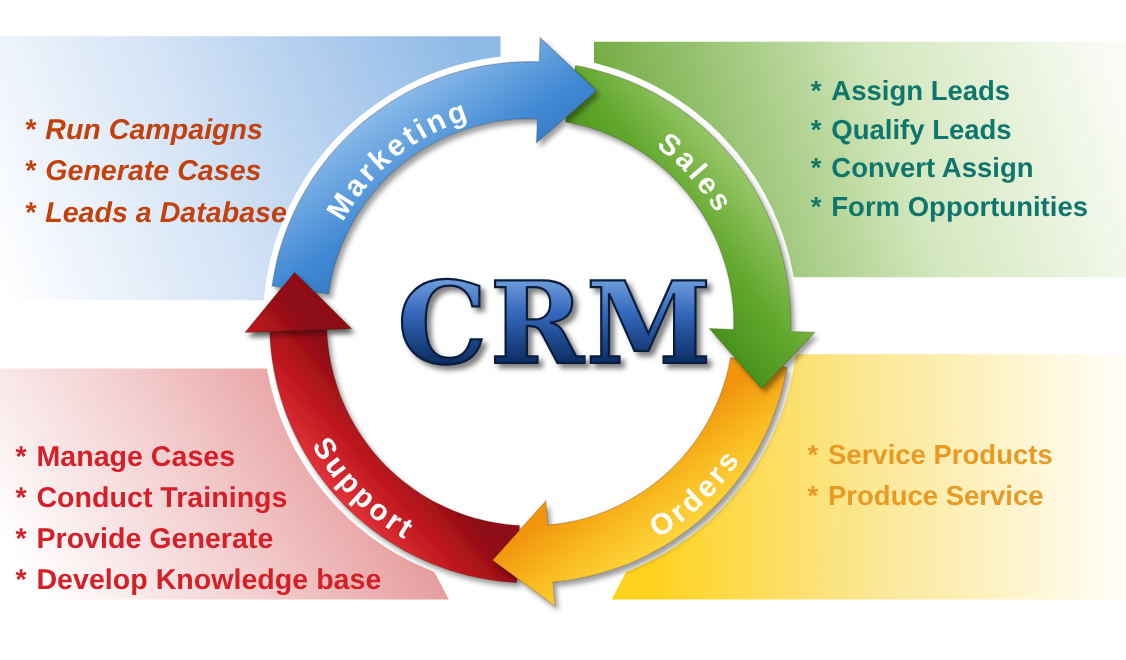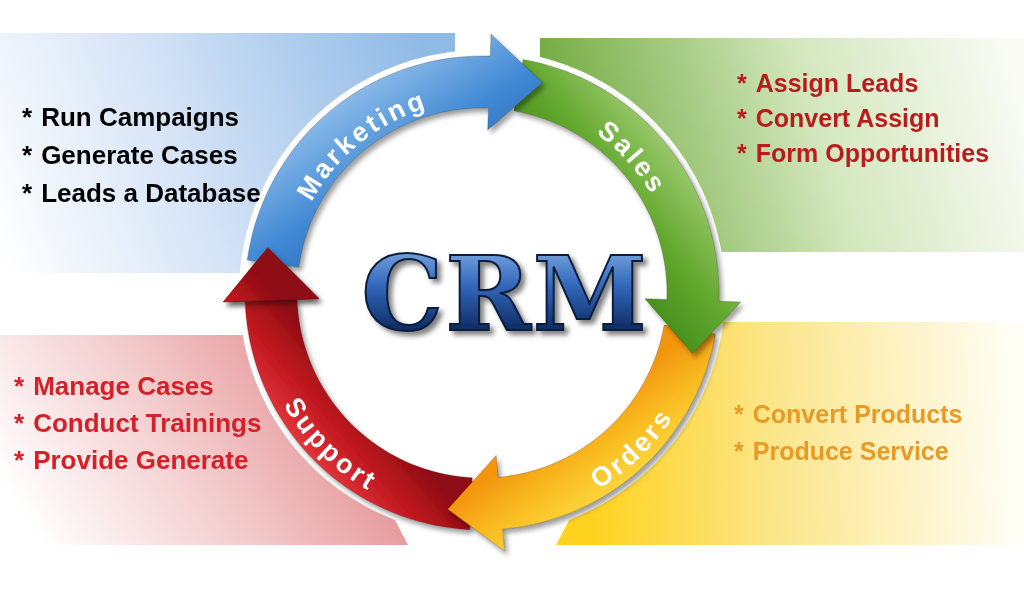--- a/index.html
+++ b/index.html
@@ -92,35 +92,37 @@
         <path d="M247.3,260.0L248.7,251.4L250.4,242.9L252.3,234.5L254.6,226.1L257.2,217.8L260.2,209.6L263.4,201.5L266.9,193.6L270.6,185.8L274.7,178.1L279.1,170.6L283.7,163.2L288.6,156.0L293.7,149.1L299.1,142.2L304.8,135.6L310.7,129.3L316.8,123.1L323.1,117.2L329.7,111.4L336.4,106.0L343.4,100.8L350.5,95.8L357.8,91.1L365.3,86.7L372.9,82.6L380.7,78.7L388.6,75.2L396.7,71.9L404.8,68.9L413.1,66.2L421.5,63.9L429.9,61.8L438.4,60.0L447.0,58.6L455.6,57.5L464.2,56.7L472.9,56.2L481.6,56.0L490.3,56.1L491.0,34.2L542.4,82.5L487.7,130.1L488.5,108.1L481.7,108.0L474.9,108.1L468.1,108.5L461.4,109.2L454.7,110.0L448.0,111.2L441.3,112.5L434.7,114.1L428.2,116.0L421.8,118.1L415.4,120.4L409.1,123.0L402.9,125.7L396.9,128.8L390.9,132.0L385.1,135.4L379.4,139.1L373.8,143.0L368.4,147.0L363.1,151.3L358.0,155.7L353.0,160.4L348.3,165.2L343.7,170.2L339.2,175.3L335.0,180.6L331.0,186.1L327.2,191.7L323.6,197.4L320.2,203.3L317.0,209.3L314.1,215.4L311.3,221.6L308.8,227.9L306.6,234.3L304.5,240.8L302.7,247.3L301.2,253.9L299.9,260.6L298.8,267.3Z" fill="url(#gBlue)" stroke="rgba(50,35,20,0.25)" stroke-width="1" filter="url(#fShadow)"></path>
         <path d="M223.2,302.0L267.8,247.5L319.1,298.7Z" fill="url(#gRed)" stroke="rgba(50,35,20,0.25)" stroke-width="1" filter="url(#fShadow)"></path>
         <text class="arc-label" font-size="27" fill="#ffffff" letter-spacing="3" text-anchor="middle"><textPath href="#tp-marketing" startOffset="50%">Marketing</textPath></text>
         <text class="arc-label" font-size="27" fill="#ffffff" letter-spacing="3" text-anchor="middle"><textPath href="#tp-sales" startOffset="50%">Sales</textPath></text>
         <text class="arc-label" font-size="27" fill="#ffffff" letter-spacing="3" text-anchor="middle"><textPath href="#tp-orders" startOffset="50%">Orders</textPath></text>
         <text class="arc-label" font-size="27" fill="#ffffff" letter-spacing="3" text-anchor="middle"><textPath href="#tp-support" startOffset="50%">Support</textPath></text>
         <text class="crm-label" x="505" y="330" font-size="103" letter-spacing="2" text-anchor="middle" fill="url(#gCrm)" stroke="#081c3a" stroke-width="2" filter="url(#fCrm)">CRM</text>
       </svg>
     </div>
 
-  <div class="qlist" id="list-marketing" style="color: #000000;">
+  <div class="qlist" id="list-marketing" style="color: #c2410c; font-style: italic;">
     <div class="li"><span class="b">*</span><span>Run Campaigns</span></div>
     <div class="li"><span class="b">*</span><span>Generate Cases</span></div>
     <div class="li"><span class="b">*</span><span>Leads a Database</span></div>
   </div>
 
-  <div class="qlist" id="list-sales" style="color: #b91c1c;">
+  <div class="qlist" id="list-sales" style="color: #0f766e;">
     <div class="li"><span class="b">*</span><span>Assign Leads</span></div>
+    <div class="li"><span class="b">*</span><span>Qualify Leads</span></div>
     <div class="li"><span class="b">*</span><span>Convert Assign</span></div>
     <div class="li"><span class="b">*</span><span>Form Opportunities</span></div>
   </div>
 
-  <div class="qlist" id="list-support" style="color: rgb(212, 32, 40);">
+  <div class="qlist" id="list-support" style="color: rgb(212, 32, 40); margin-top: 29px;">
     <div class="li"><span class="b">*</span><span>Manage Cases</span></div>
     <div class="li"><span class="b">*</span><span>Conduct Trainings</span></div>
     <div class="li"><span class="b">*</span><span>Provide Generate</span></div>
+    <div class="li"><span class="b">*</span><span>Develop Knowledge base</span></div>
   </div>
 
   <div class="qlist" id="list-orders" style="color: rgb(231, 154, 37);">
-    <div class="li"><span class="b">*</span><span>Convert Products</span></div>
+    <div class="li"><span class="b">*</span><span>Service Products</span></div>
     <div class="li"><span class="b">*</span><span>Produce Service</span></div>
   </div>
 </div>
 
 </body></html>

